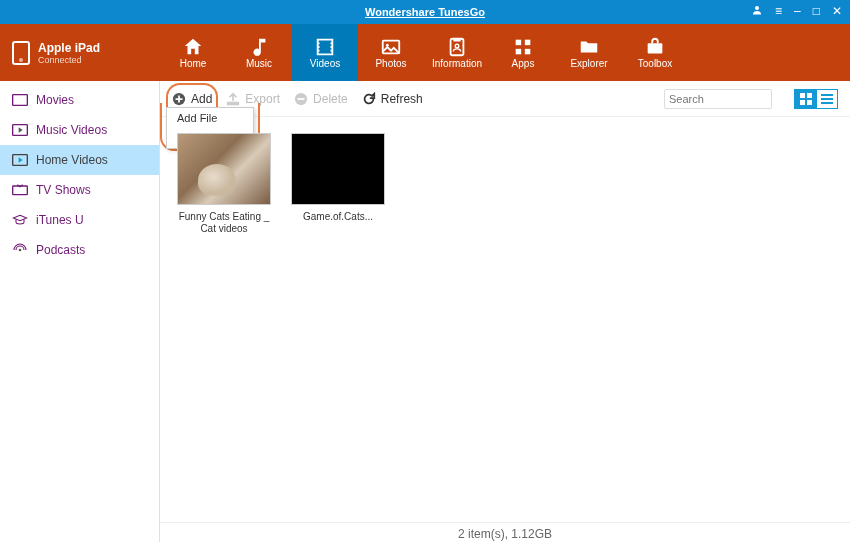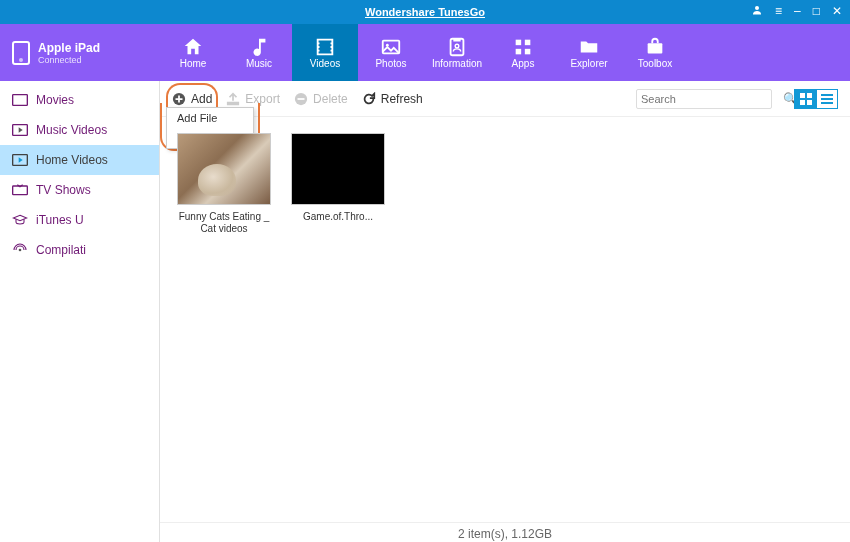--- a/index.html
+++ b/index.html
@@ -5,21 +5,21 @@
 * { margin: 0; padding: 0; box-sizing: border-box; font-family: "Segoe UI", Arial, sans-serif; }
 body { width: 850px; height: 542px; background: #fff; overflow: hidden; position: relative; }
 
 
 .titlebar { height: 24px; background: #0d88cf; display: flex; align-items: center; justify-content: center; position: relative; color: #fff; font-size: 11px; text-decoration: underline; }
 .titlebar .title { font-weight: 600; }
 .titlebar .controls { position: absolute; right: 8px; top: 0; height: 22px; display: flex; align-items: center; gap: 12px; }
 .titlebar .controls span { font-size: 12px; line-height: 1; cursor: pointer; }
 
 
-.header { height: 57px; background: #8b5cf6; display: flex; align-items: stretch; color: #fff; }
+.header { height: 57px; background: #c2410c; display: flex; align-items: stretch; color: #fff; }
 .device { width: 160px; display: flex; align-items: center; padding-left: 12px; gap: 8px; }
 .device .devicon { width: 18px; height: 24px; border: 2px solid #fff; border-radius: 3px; position: relative; }
 .device .devicon::after { content: ""; position: absolute; bottom: 1px; left: 50%; transform: translateX(-50%); width: 4px; height: 4px; border-radius: 50%; background: #fff; opacity: .6; }
 .device .dname { font-size: 12px; font-weight: 600; line-height: 14px; }
 .device .dstat { font-size: 9px; opacity: .8; }
 .tabs { display: flex; }
 .tab { width: 66px; display: flex; flex-direction: column; align-items: center; justify-content: center; font-size: 10px; cursor: pointer; }
 .tab.active { background: #007ab8; }
 .tab svg { width: 22px; height: 22px; fill: #fff; }
 
@@ -33,21 +33,21 @@
 
 .main { flex: 1; display: flex; flex-direction: column; }
 .toolbar { height: 36px; border-bottom: 1px solid #eee; display: flex; align-items: center; padding: 0 12px; gap: 14px; position: relative; }
 .tbtn { display: flex; align-items: center; gap: 5px; font-size: 12px; color: #333; cursor: pointer; }
 .tbtn.disabled { color: #bbb; }
 .tbtn .ico { display: inline-flex; width: 14px; height: 14px; }
 .highlight { position: absolute; left: 6px; top: 2px; width: 52px; height: 24px; border: 2px solid #e77a3d; border-top-left-radius: 14px; border-top-right-radius: 14px; border-bottom: none; pointer-events: none; }
 .dropdown { position: absolute; left: 6px; top: 26px; width: 88px; background: #fff; border: 1px solid #ccc; box-shadow: 2px 2px 4px rgba(0,0,0,.15); }
 .dropdown-wrap { position: absolute; left: 0; top: 22px; width: 100px; height: 48px; border: 2px solid #e77a3d; border-top: none; border-bottom-left-radius: 14px; border-bottom-right-radius: 14px; pointer-events: none; }
 .dropdown .ditem { padding: 4px 10px; font-size: 11px; color: #333; cursor: pointer; }
-.search { margin-left: auto; width: 136px; height: 20px; border: 1px solid #ddd; border-radius: 2px; display: flex; align-items: center; padding: 0 4px; }
+.search { margin-left: auto; width: 108px; height: 20px; border: 1px solid #ddd; border-radius: 2px; display: flex; align-items: center; padding: 0 4px; }
 .search input { border: none; outline: none; flex: 1; font-size: 11px; color: #888; background: transparent; }
 .search .sico { color: #bbb; font-size: 12px; }
 .viewbtns { display: flex; margin-left: 8px; }
 .viewbtn { width: 22px; height: 20px; border: 1px solid #1299d6; display: flex; align-items: center; justify-content: center; cursor: pointer; }
 .viewbtn.active { background: #1299d6; color: #fff; }
 .viewbtn:not(.active) { color: #1299d6; background: #fff; }
 .viewbtn:first-child { border-right: none; }
 
 .content { flex: 1; padding: 16px; display: flex; gap: 18px; align-items: flex-start; position: relative; overflow: hidden; }
 .thumb { width: 96px; display: flex; flex-direction: column; align-items: center; }
@@ -180,21 +180,21 @@
           <path d="M12 2l10 4-10 4L2 6z" fill="none" stroke="currentColor" stroke-width="1.6"></path>
           <path d="M6 8v4c0 2 3 3 6 3s6-1 6-3V8" fill="none" stroke="currentColor" stroke-width="1.6"></path>
         </svg>
       <span>iTunes U</span>
     </div>
     <div class="sitem">
       <svg viewBox="0 0 24 18">
           <circle cx="12" cy="9" r="2"></circle>
           <path d="M6 9a6 6 0 0 1 12 0M3 9a9 9 0 0 1 18 0" fill="none" stroke="currentColor" stroke-width="1.6"></path>
         </svg>
-      <span>Compilati</span>
+      <span>Podcasts</span>
     </div>
   </div>
 
   <div class="main">
     <div class="toolbar">
       <div class="highlight"></div>
       <div class="tbtn">
         <span class="ico">
             <svg viewBox="0 0 16 16">
               <circle cx="8" cy="8" r="7" fill="#555"></circle>
@@ -256,21 +256,21 @@
       </div>
     </div>
 
     <div class="content">
       <div class="thumb cat">
         <div class="img"></div>
         <div class="cap">Funny Cats Eating _ Cat videos Compilati...</div>
       </div>
       <div class="thumb">
         <div class="img"></div>
-        <div class="cap">Game.of.Thro...</div>
+        <div class="cap">Game.of.Cats...</div>
       </div>
     </div>
 
     <div class="statusbar">
       <span>2 item(s), 1.12GB</span>
     </div>
   </div>
 </div>
 
 </body></html>

